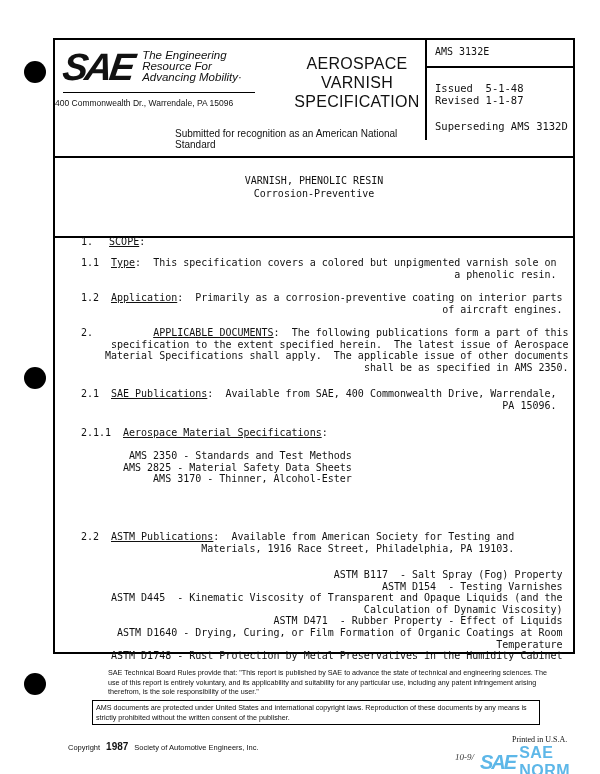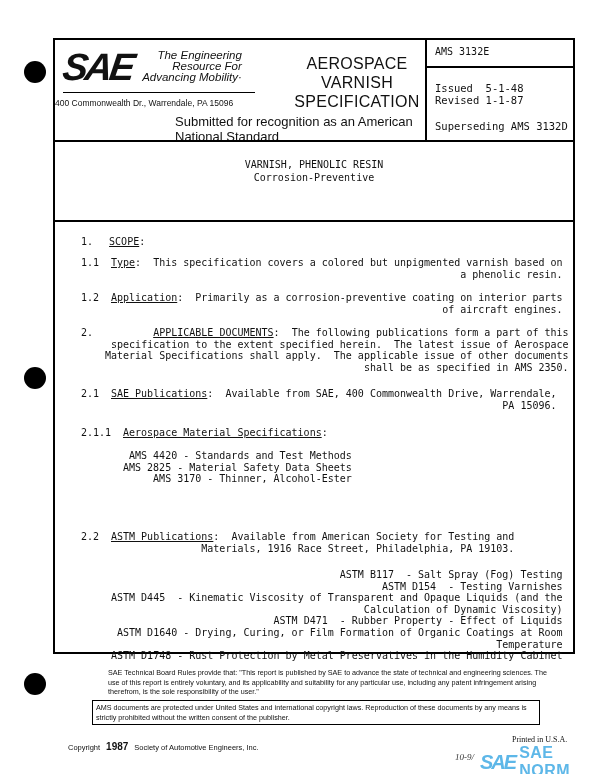--- a/index.html
+++ b/index.html
@@ -8,31 +8,31 @@
 
     .hole { position: absolute; width: 22px; height: 22px; border-radius: 50%; background: #000; left: 24px; }
 
     .frame { position: absolute; left: 53px; top: 38px; width: 522px; height: 616px; border: 2px solid #000; }
 
     
     .hdr-left { position: absolute; left: 0; top: 0; width: 370px; height: 100px; }
     .hdr-right { position: absolute; left: 370px; top: 0; width: 160px; height: 100px; border-left: 2px solid #000; }
     .logo-row { position: absolute; left: 8px; top: 10px; display: flex; align-items: center; }
     .sae-logo { font-family: "Liberation Sans", sans-serif; font-weight: bold; font-style: italic; font-size: 38px; letter-spacing: -3px; line-height: 30px; transform: skewX(-8deg); }
-    .tagline { font-family: "Liberation Sans", sans-serif; font-style: italic; font-size: 11.5px; line-height: 11px; margin-left: 10px; text-align: right; }
+    .tagline { font-family: "Liberation Sans", sans-serif; font-style: italic; font-size: 11.5px; line-height: 11px; margin-left: 10px; }
     .logo-rule { position: absolute; left: 8px; top: 52px; width: 192px; border-top: 1.5px solid #000; }
     .address { position: absolute; left: 0px; top: 58px; font-family: Liberation Sans, sans-serif; font-size: 8.5px; }
     .ams-title { position: absolute; left: 232px; top: 14px; width: 140px; text-align: center; font-family: "Liberation Sans", sans-serif; font-size: 16px; line-height: 19px; letter-spacing: 0.3px; }
-    .submitted { position: absolute; left: 120px; top: 74px; font-family: "Liberation Sans", sans-serif; font-size: 13px; }
+    .submitted { position: absolute; left: 120px; top: 88px; font-family: "Liberation Sans", sans-serif; font-size: 10px; }
 
     .docno { position: absolute; left: 0; top: 0; width: 148px; height: 28px; border-bottom: 2px solid #000; padding: 6px 8px; font-size: 10px; }
     .dates { position: absolute; left: 8px; top: 42px; font-size: 10.5px; line-height: 12px; }
     .supersede { position: absolute; left: 8px; top: 80px; font-size: 10.5px; }
 
-    .title-box { position: absolute; left: 0; top: 100px; width: 518px; height: 82px; border-top: 2px solid #000; border-bottom: 2px solid #000; text-align: center; padding-top: 16px; font-size: 10px; line-height: 13px; }
+    .title-box { position: absolute; left: 0; top: 116px; width: 518px; height: 82px; border-top: 2px solid #000; border-bottom: 2px solid #000; text-align: center; padding-top: 16px; font-size: 10px; line-height: 13px; }
 
     .body { position: absolute; left: 0; top: 194px; width: 518px; font-size: 10px; line-height: 11.5px; }
     .para { position: absolute; text-align: right; }
     .num { position: absolute; left: 0; }
     .txt { position: absolute; }
     u { text-decoration: underline; }
     .list-item { white-space: pre; }
 
     .footer-rules { position: absolute; left: 108px; top: 668px; width: 445px; font-family: "Liberation Sans", sans-serif; font-size: 7.2px; line-height: 9.5px; }
     .copyright-box { position: absolute; left: 92px; top: 700px; width: 448px; border: 1.5px solid #000; padding: 2px 3px; font-family: "Liberation Sans", sans-serif; font-size: 7.2px; line-height: 9.5px; }
@@ -85,21 +85,21 @@
   </div>
 
   <div class="body">
     <div class="para" style="left:26px; top:2px;">
       <span>1.</span>
       <span style="margin-left:10px;"><u>SCOPE</u><span>:</span></span>
     </div>
 
     <div class="para" style="left:26px; top:23px; width:480px;">
       <span class="num">1.1</span>
-      <div class="txt" style="left:30px; white-space:nowrap;"><u>Type</u><span style="white-space:pre;">:  This specification covers a colored but unpigmented varnish based on</span><br><span>a phenolic resin.</span></div>
+      <div class="txt" style="left:30px; white-space:nowrap;"><u>Type</u><span style="white-space:pre;">:  This specification covers a colored but unpigmented varnish sole on</span><br><span>a phenolic resin.</span></div>
     </div>
 
     <div class="para" style="left:26px; top:58px; width:480px;">
       <span class="num">1.2</span>
       <div class="txt" style="left:30px; white-space:nowrap;"><u>Application</u><span style="white-space:pre;">:  Primarily as a corrosion-preventive coating on interior parts</span><br><span>of aircraft engines.</span></div>
     </div>
 
     <div class="para" style="left:26px; top:93px; width:480px;">
       <span class="num">2.</span>
       <div class="txt" style="left:24px; white-space:nowrap;"><u>APPLICABLE DOCUMENTS</u><span style="white-space:pre;">:  The following publications form a part of this</span><br><span style="white-space:pre;">specification to the extent specified herein.  The latest issue of Aerospace</span><br><span style="white-space:pre;">Material Specifications shall apply.  The applicable issue of other documents</span><br><span>shall be as specified in AMS 2350.</span></div>
@@ -107,31 +107,31 @@
 
     <div class="para" style="left:26px; top:154px; width:480px;">
       <span class="num">2.1</span>
       <div class="txt" style="left:30px; white-space:nowrap;"><u>SAE Publications</u><span style="white-space:pre;">:  Available from SAE, 400 Commonwealth Drive, Warrendale,</span><br><span>PA 15096.</span></div>
     </div>
 
     <div class="para" style="left:26px; top:193px; width:480px;">
       <span class="num">2.1.1</span>
       <div class="txt" style="left:42px; white-space:nowrap;"><u>Aerospace Material Specifications</u><span>:</span></div>
       <div class="txt" style="left:42px; top:23px;">
-        <div class="list-item">AMS 4420 - Standards and Test Methods</div>
+        <div class="list-item">AMS 2350 - Standards and Test Methods</div>
         <div class="list-item">AMS 2825 - Material Safety Data Sheets</div>
         <div class="list-item">AMS 3170 - Thinner, Alcohol-Ester</div>
       </div>
     </div>
 
     <div class="para" style="left:26px; top:297px; width:480px;">
       <span class="num">2.2</span>
       <div class="txt" style="left:30px; white-space:nowrap;"><u>ASTM Publications</u><span style="white-space:pre;margin-top:9px;">:  Available from American Society for Testing and</span><br><span>Materials, 1916 Race Street, Philadelphia, PA 19103.</span></div>
       <div class="txt" style="left:30px; top:38px; line-height:11.6px;">
-        <div class="list-item">ASTM B117  - Salt Spray (Fog) Testing</div>
+        <div class="list-item">ASTM B117  - Salt Spray (Fog) Property</div>
         <div class="list-item">ASTM D154  - Testing Varnishes</div>
         <div class="list-item">ASTM D445  - Kinematic Viscosity of Transparent and Opaque Liquids (and the</div>
         <div class="list-item">                Calculation of Dynamic Viscosity)</div>
         <div class="list-item">ASTM D471  - Rubber Property - Effect of Liquids</div>
         <div class="list-item">ASTM D1640 - Drying, Curing, or Film Formation of Organic Coatings at Room</div>
         <div class="list-item">                Temperature</div>
         <div class="list-item">ASTM D1748 - Rust Protection by Metal Preservatives in the Humidity Cabinet</div>
       </div>
     </div>
   </div>

